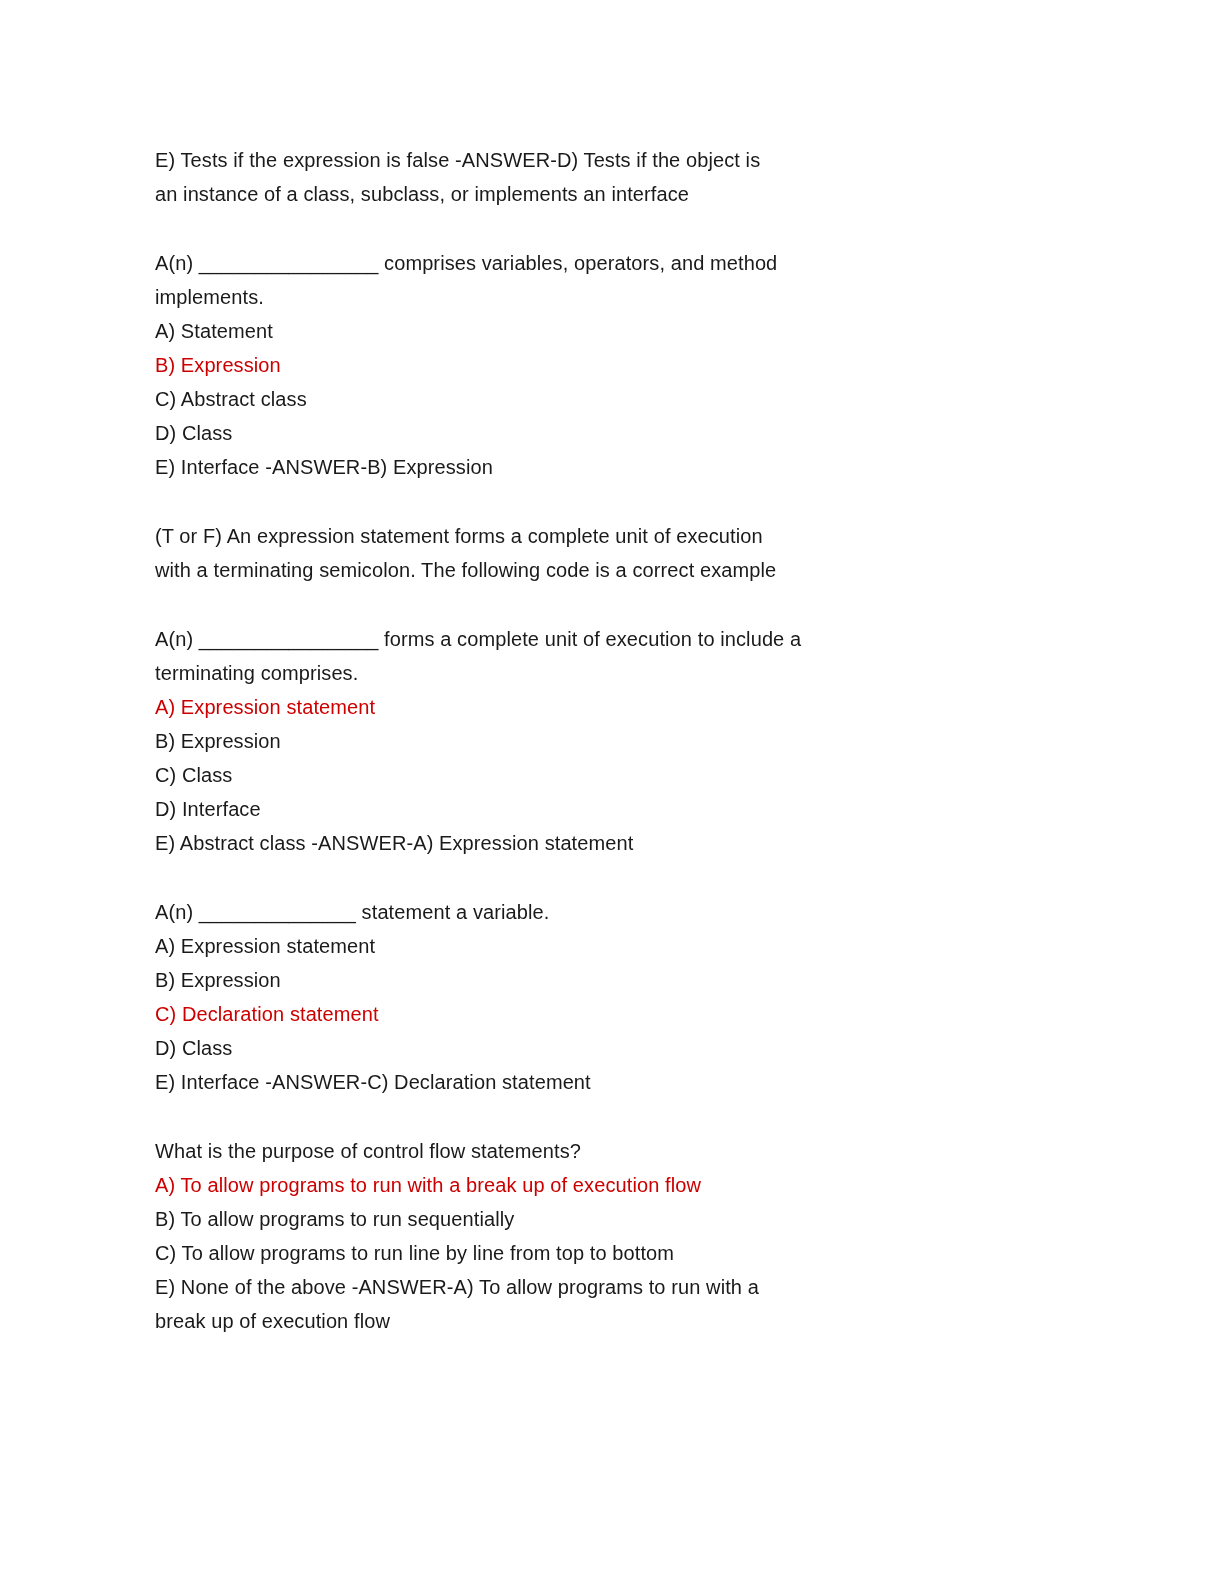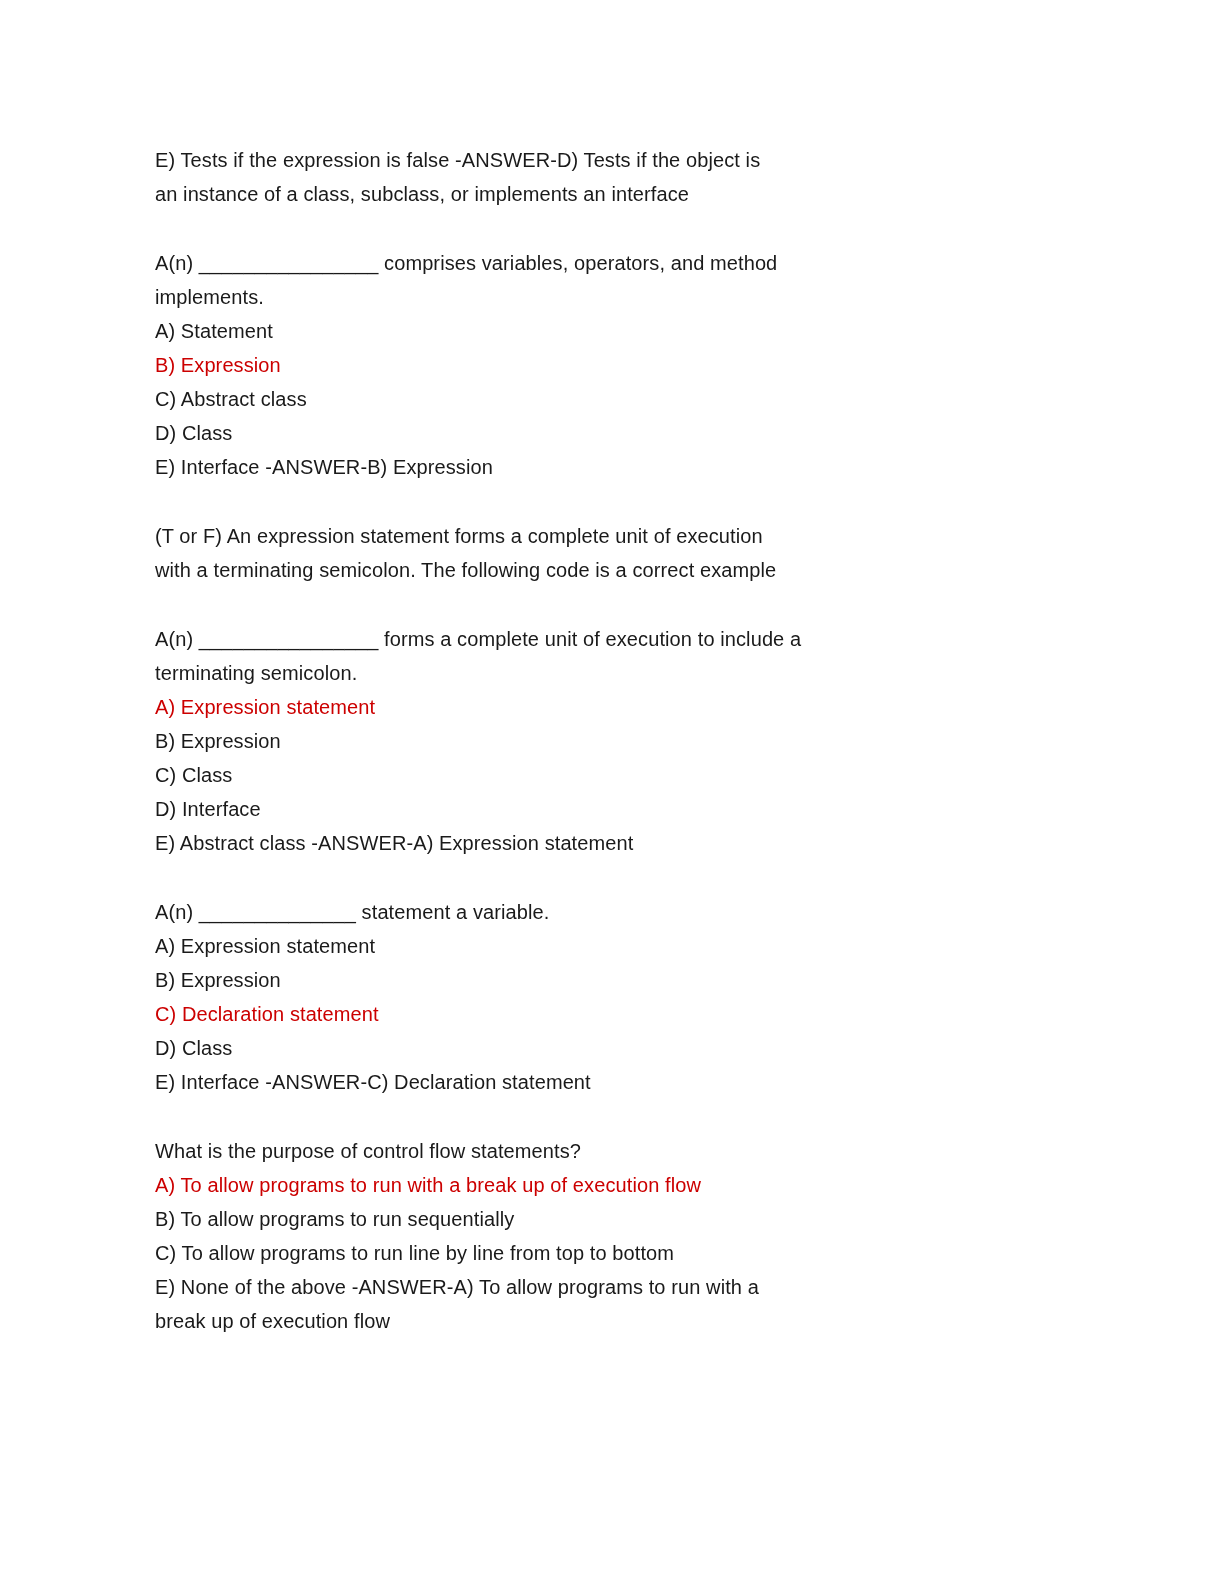--- a/index.html
+++ b/index.html
@@ -61,21 +61,21 @@
         <div class="line"><span class="seg-default">C) Abstract class</span></div>
         <div class="line"><span class="seg-default">D) Class</span></div>
         <div class="line"><span class="seg-default">E) Interface -ANSWER-B) Expression</span></div>
       </div>
       <div class="block">
         <div class="line"><span class="seg-default">(T or F) An expression statement forms a complete unit of execution</span></div>
         <div class="line"><span class="seg-default">with a terminating semicolon. The following code is a correct example</span></div>
       </div>
       <div class="block">
         <div class="line"><span class="seg-default">A(n) ________________ forms a complete unit of execution to include a</span></div>
-        <div class="line"><span class="seg-default">terminating semicolon.</span></div>
+        <div class="line"><span class="seg-default">terminating comprises.</span></div>
         <div class="line"><span class="seg-answer">A) Expression statement</span></div>
         <div class="line"><span class="seg-default">B) Expression</span></div>
         <div class="line"><span class="seg-default">C) Class</span></div>
         <div class="line"><span class="seg-default">D) Interface</span></div>
         <div class="line"><span class="seg-default">E) Abstract class -ANSWER-A) Expression statement</span></div>
       </div>
       <div class="block">
         <div class="line"><span class="seg-default">A(n) ______________ statement a variable.</span></div>
         <div class="line"><span class="seg-default">A) Expression statement</span></div>
         <div class="line"><span class="seg-default">B) Expression</span></div>

